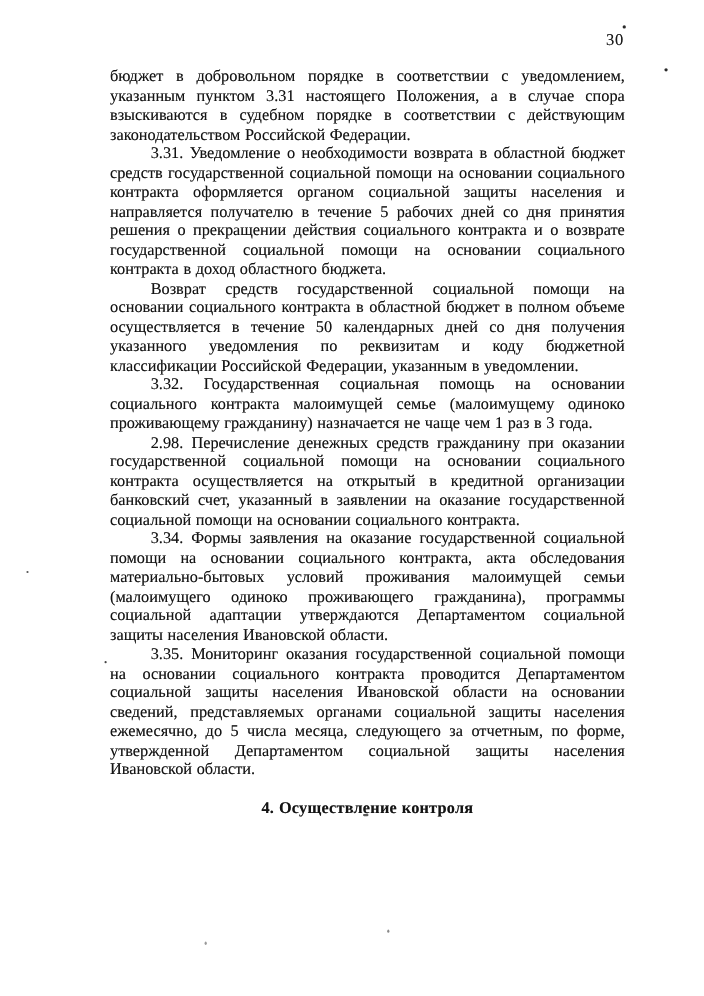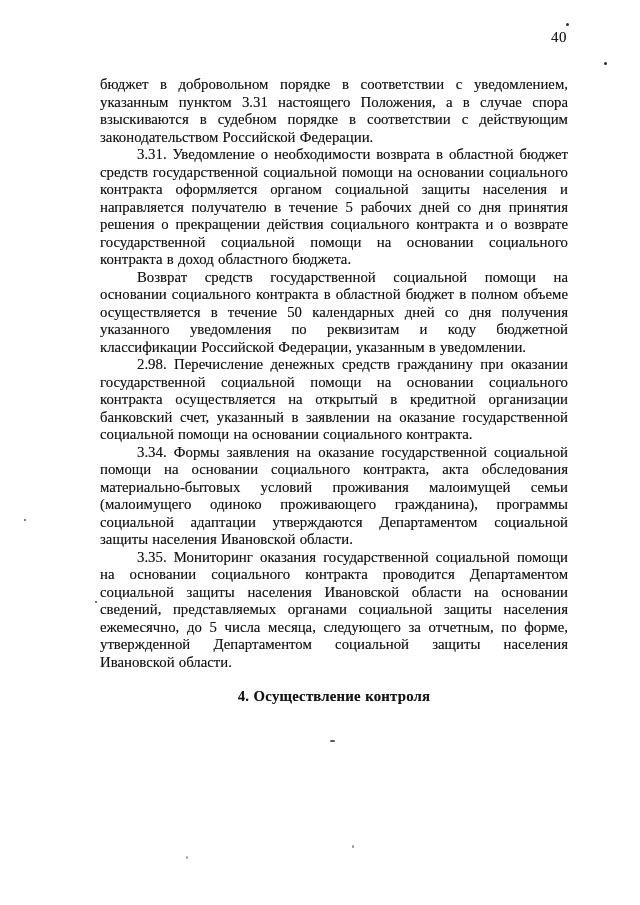--- a/index.html
+++ b/index.html
@@ -27,21 +27,21 @@
     width: 30px;
     font-size: 15px;
     line-height: 16px;
     letter-spacing: 0.5px;
     color: #1a1a1a;
     text-shadow: 0 0 0.6px rgba(20,20,20,0.55);
   }
   .text-col {
     position: absolute;
     left: 100px;
-    top: 76px;
+    top: 62px;
     width: 468px;
     font-size: 14.8px;
     line-height: 17.5px;
     text-align: justify;
     text-shadow: 0 0 0.6px rgba(20,20,20,0.5);
     word-spacing: 0.5px;
   }
   .text-col p {
     margin: 0;
     padding: 0;
@@ -75,30 +75,31 @@
   .speck.s4 { left: 95px;  top: 601px; width: 2px; height: 2px; background: #444; }
   .speck.s5 { left: 330px; top: 740px; width: 5px; height: 1.5px; border-radius: 1px; background: #5a5a5a; }
   .speck.s6 { left: 352px; top: 845px; width: 2px; height: 3px; background: #8a8a8a; }
   .speck.s7 { left: 186px; top: 856px; width: 2px; height: 3px; background: #999; }
 </style>
 </head>
 <body>
 
 <div class="scan-page">
 
-  <div class="page-number">40</div>
+  <div class="page-number">30</div>
 
   <div class="text-col">
 
     <p class="no-indent">бюджет в добровольном порядке в соответствии с уведомлением, указанным пунктом 3.31 настоящего Положения, а в случае спора взыскиваются в судебном порядке в соответствии с действующим законодательством Российской Федерации.</p>
 
     <p>3.31. Уведомление о необходимости возврата в областной бюджет средств государственной социальной помощи на основании социального контракта оформляется органом социальной защиты населения и направляется получателю в течение 5 рабочих дней со дня принятия решения о прекращении действия социального контракта и о возврате государственной социальной помощи на основании социального контракта в доход областного бюджета.</p>
 
     <p>Возврат средств государственной социальной помощи на основании социального контракта в областной бюджет в полном объеме осуществляется в течение 50 календарных дней со дня получения указанного уведомления по реквизитам и коду бюджетной классификации Российской Федерации, указанным в уведомлении.</p>
 
+    <p>3.32. Государственная социальная помощь на основании социального контракта малоимущей семье (малоимущему одиноко проживающему гражданину) назначается не чаще чем 1 раз в 3 года.</p>
 
     <p>2.98. Перечисление денежных средств гражданину при оказании государственной социальной помощи на основании социального контракта осуществляется на открытый в кредитной организации банковский счет, указанный в заявлении на оказание государственной социальной помощи на основании социального контракта.</p>
 
     <p>3.34. Формы заявления на оказание государственной социальной помощи на основании социального контракта, акта обследования материально-бытовых условий проживания малоимущей семьи (малоимущего одиноко проживающего гражданина), программы социальной адаптации утверждаются Департаментом социальной защиты населения Ивановской области.</p>
 
     <p>3.35. Мониторинг оказания государственной социальной помощи на основании социального контракта проводится Департаментом социальной защиты населения Ивановской области на основании сведений, представляемых органами социальной защиты населения ежемесячно, до 5 числа месяца, следующего за отчетным, по форме, утвержденной Департаментом социальной защиты населения Ивановской области.</p>
 
     <h2 class="section-heading">4. Осуществление контроля</h2>
 
 

